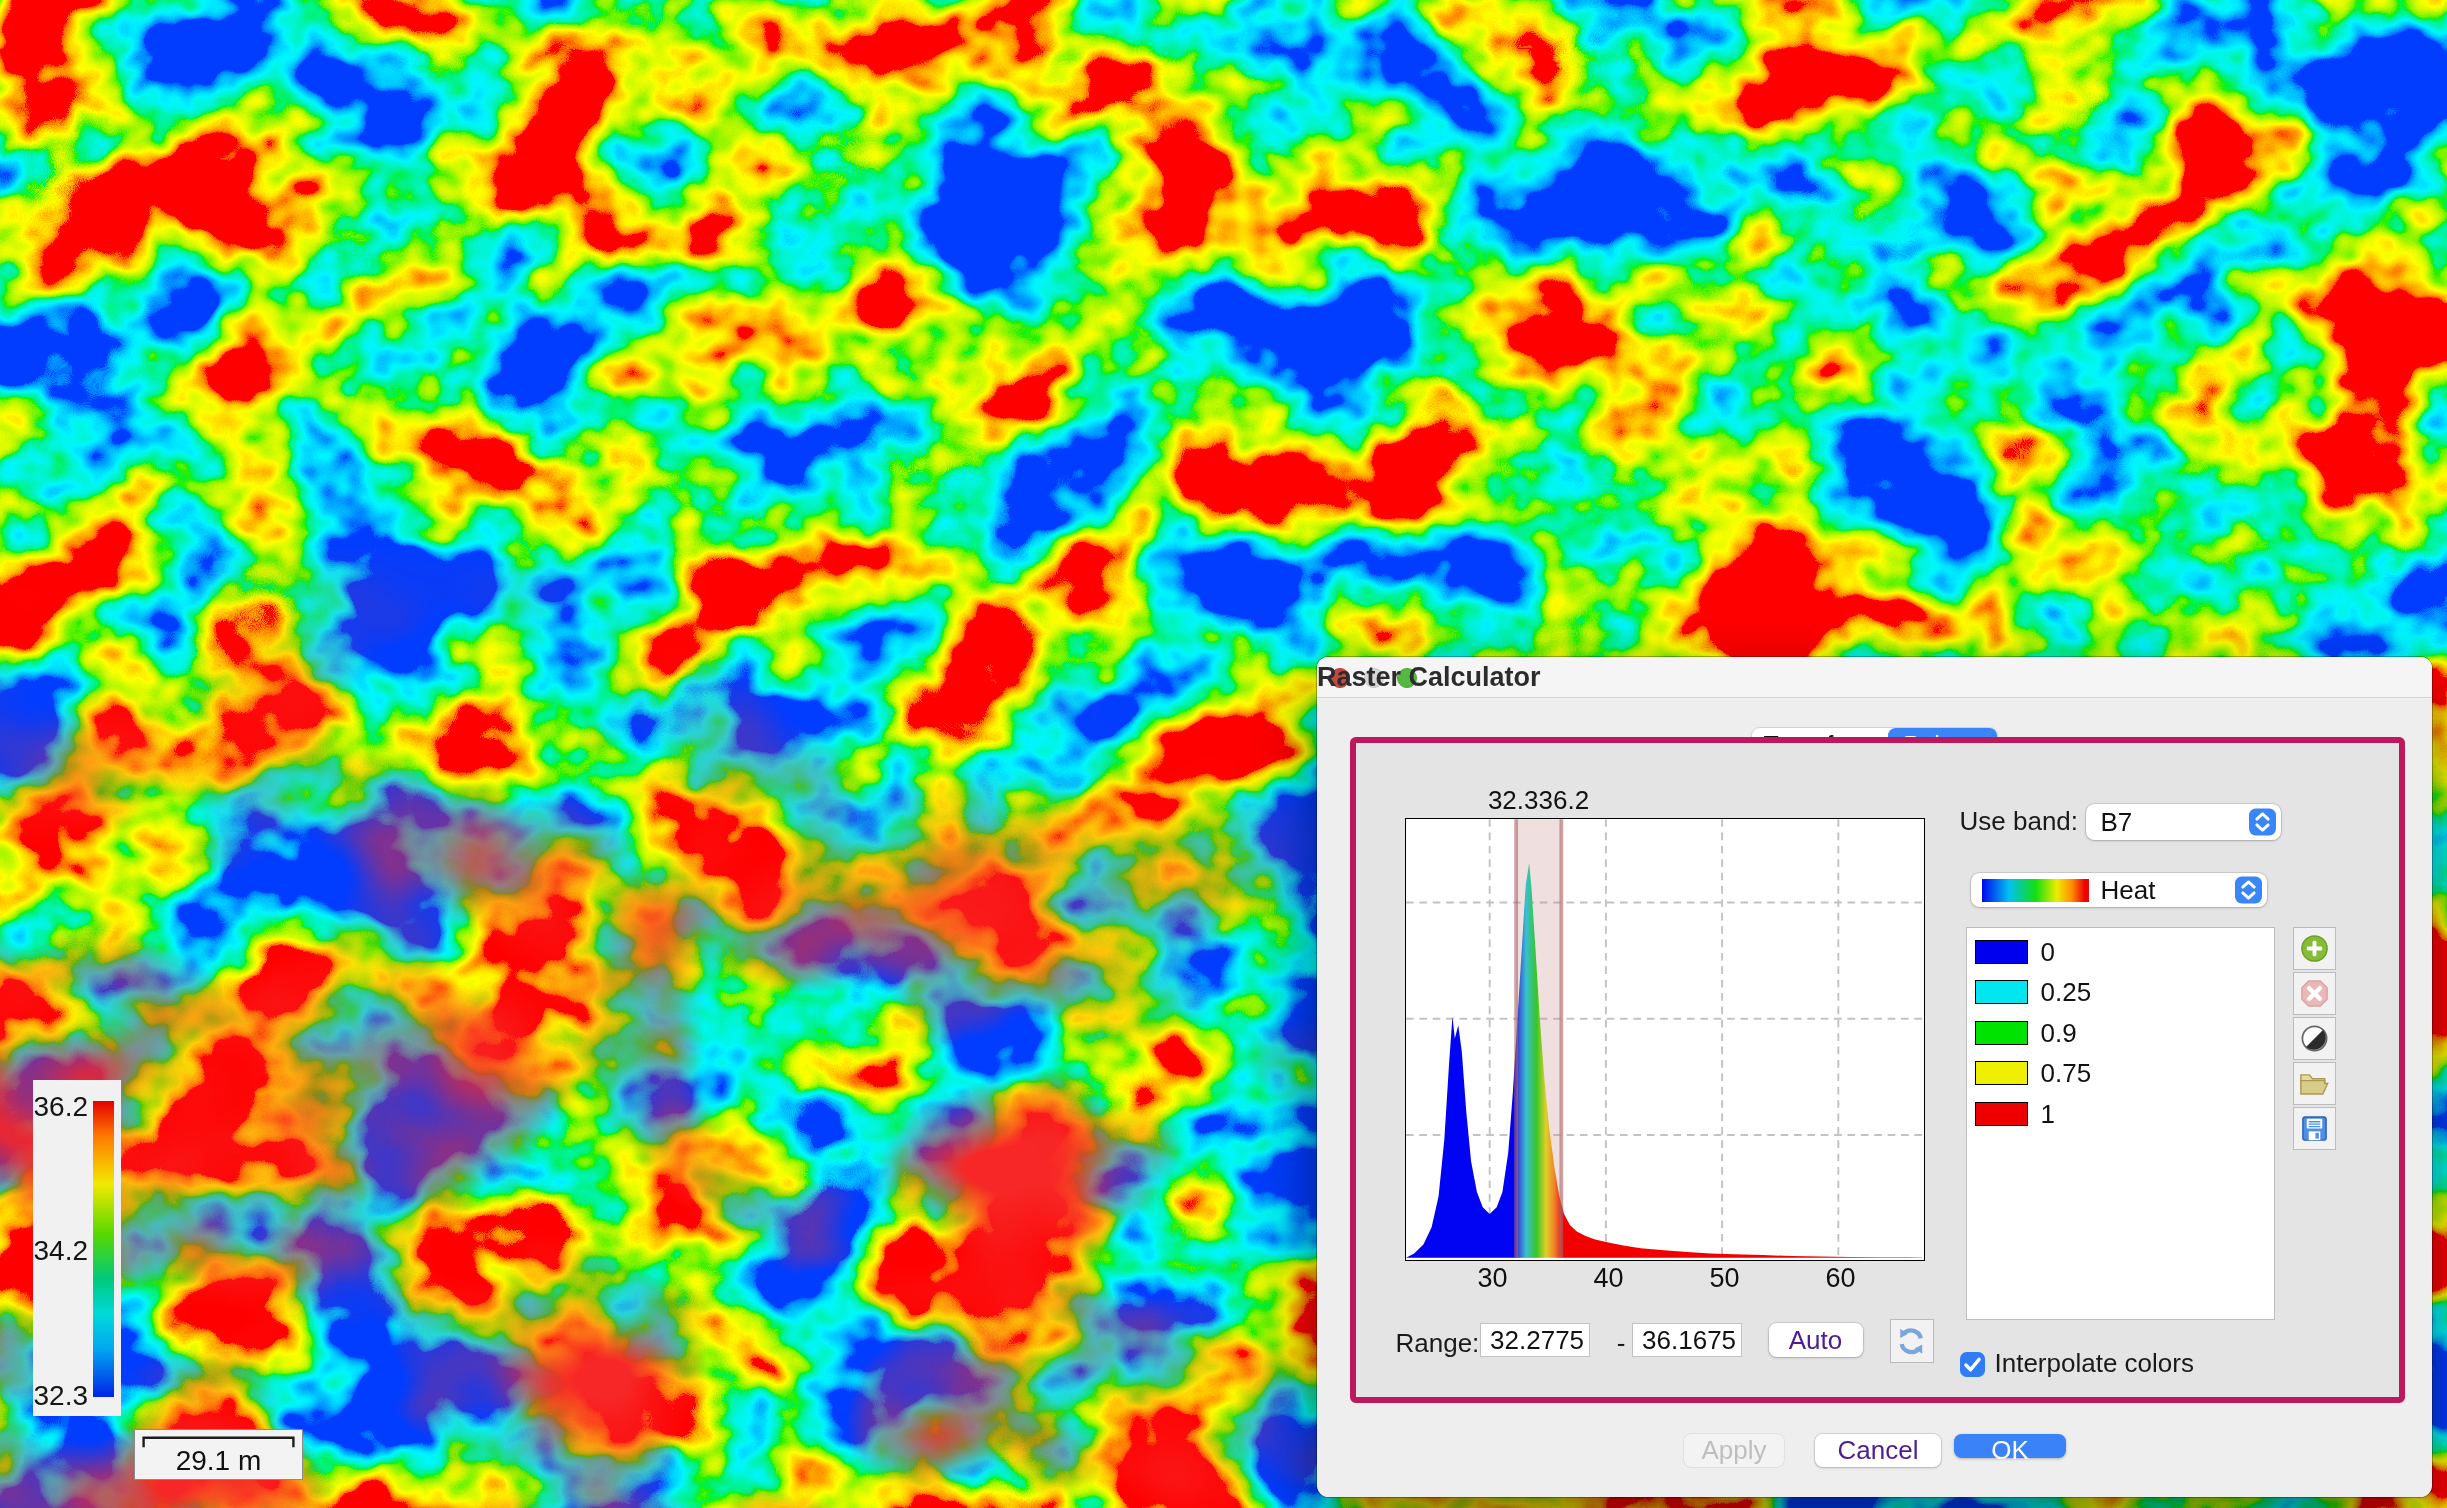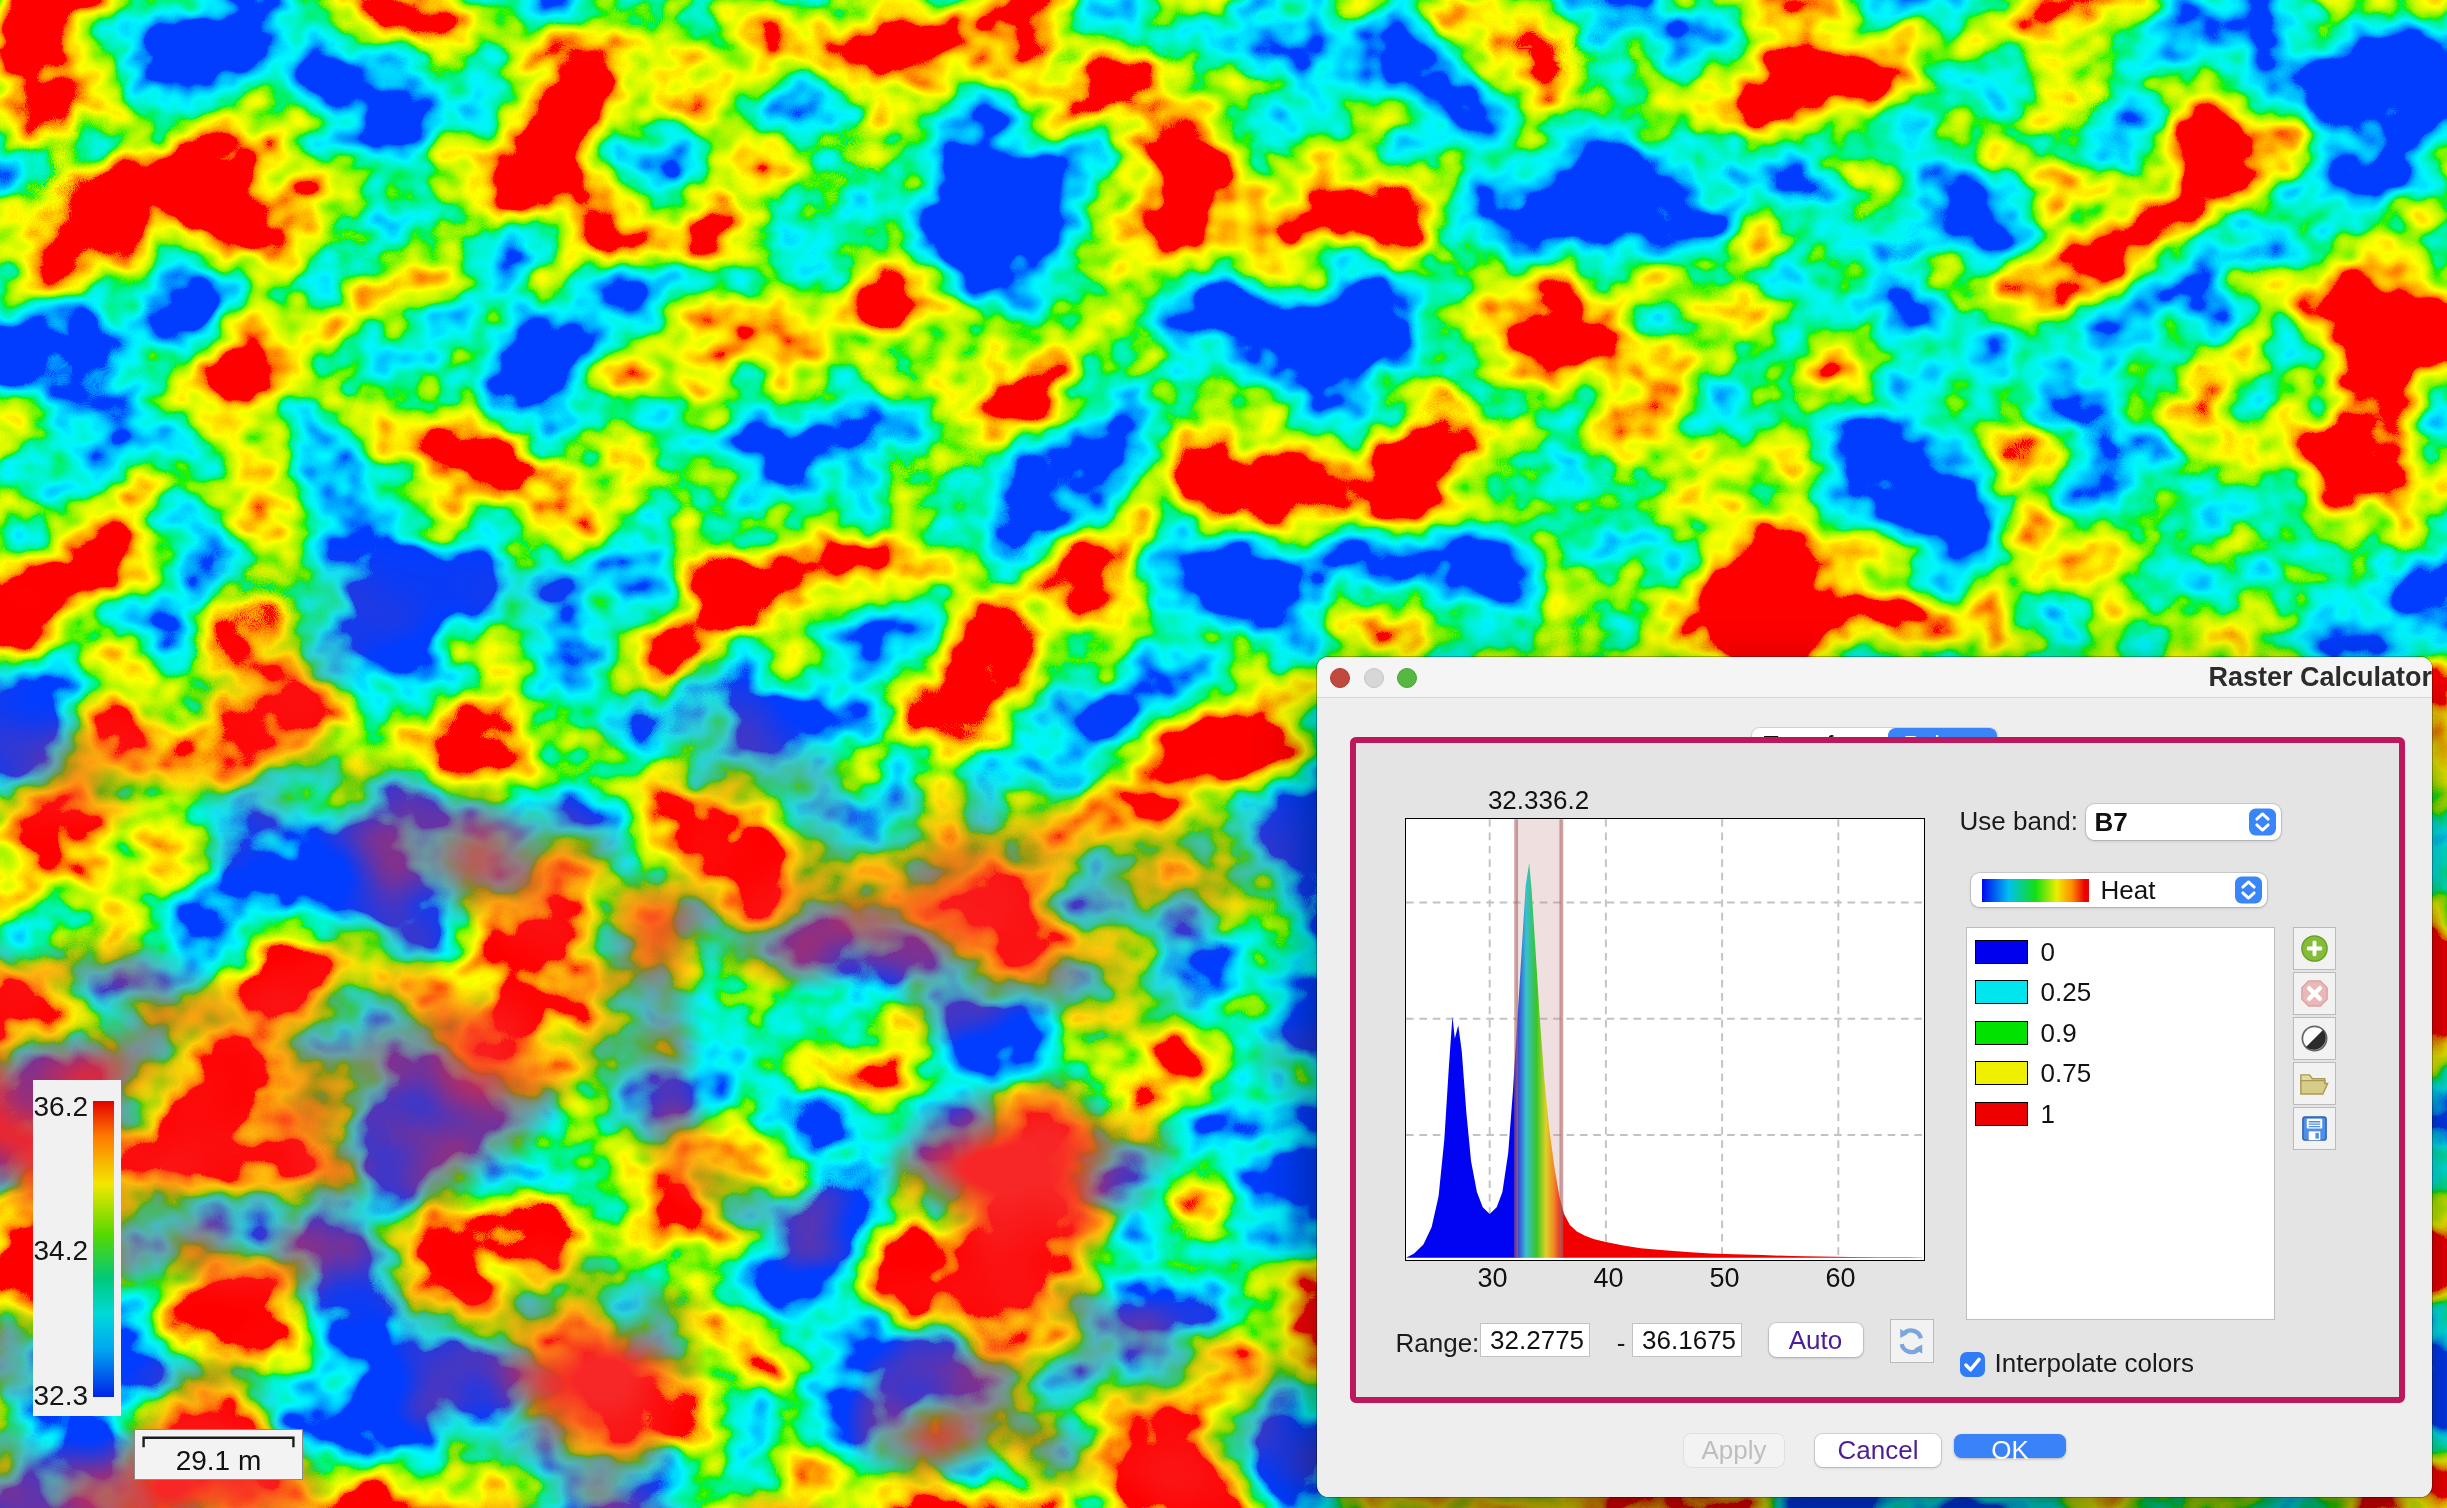--- a/index.html
+++ b/index.html
@@ -28,21 +28,21 @@
   .dialog{position:absolute;left:1317px;top:657px;width:1115px;height:840px;
     background:#efeeef;border-radius:11.5px;
     box-shadow:0 0 0 1px rgba(0,0,0,.28), 0 29px 67px rgba(0,0,0,.5);}
   .titlebar{position:absolute;left:0;top:0;width:100%;height:40px;background:#f6f5f6;
     border-bottom:1px solid #d7d6d7;border-radius:11.5px 11.5px 0 0;}
   .lights{position:absolute;left:13.4px;top:10.5px;display:flex;gap:13.4px;}
   .light{width:20px;height:20px;border-radius:50%;box-sizing:border-box;}
   .light.red{background:#c2493f;border:1px solid #b03d34;}
   .light.gray{background:#d8d7d8;border:1px solid #c6c5c6;}
   .light.green{background:#56b841;border:1px solid #48a436;}
-  .title{position:absolute;left:0;top:0;width:100%;height:40px;line-height:40px;text-align:right;
+  .title{position:absolute;left:0;top:0;width:100%;height:40px;line-height:40px;text-align:left;
     font-size:27px;font-weight:700;color:#2c2c2c;}
 
   .tabs{position:absolute;left:434px;top:70px;height:34px;display:flex;
     background:#ffffff;border:1px solid #d2d1d2;border-radius:8.6px;box-shadow:0 1px 1.9px rgba(0,0,0,.12);}
   .tab{height:34px;line-height:34px;text-align:center;font-size:25px;color:#111;border-radius:7.6px;}
   .tab-transform{width:136px;}
   .tab-palette{width:109px;}
   .tab.selected{background:#3a86f8;color:#fff;}
 
   .panel{position:absolute;left:32.5px;top:80px;width:1055px;height:666px;
@@ -53,21 +53,21 @@
   .plot{position:absolute;left:49px;top:75px;width:520px;height:443px;border:1.9px solid #000;
     box-sizing:border-box;background:#fff;}
   .plot svg{display:block;}
   #xticks{position:absolute;left:51px;top:519px;width:516px;height:32.5px;}
   #xticks span{position:absolute;transform:translateX(-50%);font-size:27px;color:#111;line-height:32.5px;}
 
   .useband-label{position:absolute;left:604px;top:61px;height:34px;line-height:34px;font-size:26px;color:#1a1a1a;}
   .dropdown{position:absolute;background:#fff;border-radius:8.6px;box-shadow:0 0 0 1px rgba(0,0,0,.10),0 1px 2.9px rgba(0,0,0,.18);
     display:flex;align-items:center;box-sizing:border-box;}
   .dropdown .dd-text{font-size:26px;color:#111;}
-  .dropdown.useband{left:730px;top:61px;width:195px;height:36px;padding-left:9px;font-weight:bold;}
+  .dropdown.useband{left:730px;top:61px;width:195px;height:36px;padding-left:15px;}
   .dropdown.heat{left:615px;top:130px;width:296px;height:34px;padding-left:11.5px;}
   .stepper{position:absolute;right:4.8px;top:50%;transform:translateY(-50%);
     width:27px;height:27px;border-radius:6.7px;background:#3a86f8;display:flex;align-items:center;justify-content:center;}
   .heat-swatch{width:107px;height:23px;margin-right:11.5px;
     background:linear-gradient(to right,#0008ee 0%,#00c0f2 25%,#12df12 50%,#eded00 70%,#ff8c00 84%,#ee0000 96%);}
 
   .color-list{position:absolute;left:610px;top:184px;width:309px;height:393px;background:#fff;
     border:1px solid #bdbdbd;box-sizing:border-box;}
   .palette-row{position:absolute;left:0;width:100%;height:29px;}
   .palette-swatch{position:absolute;left:8.6px;top:0;width:53px;height:24px;border:1.9px solid #000;box-sizing:border-box;}

